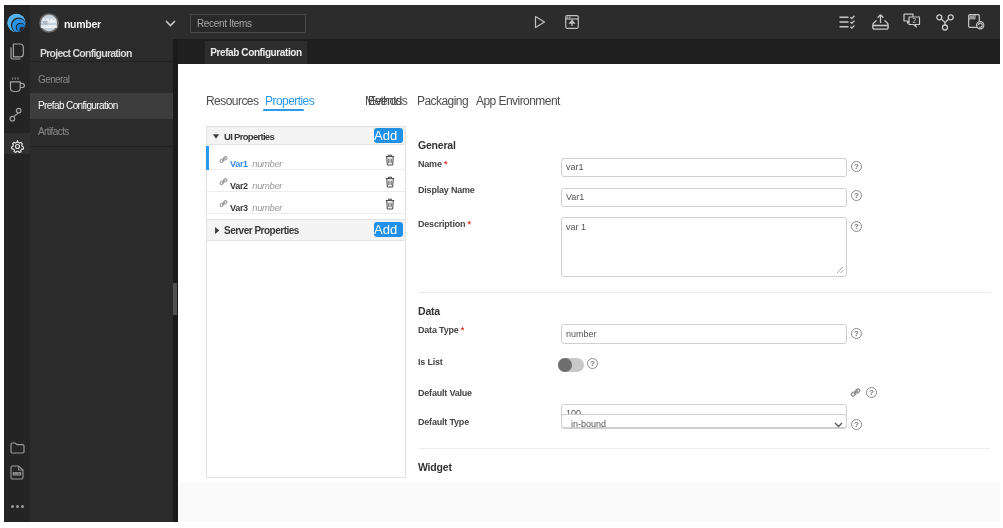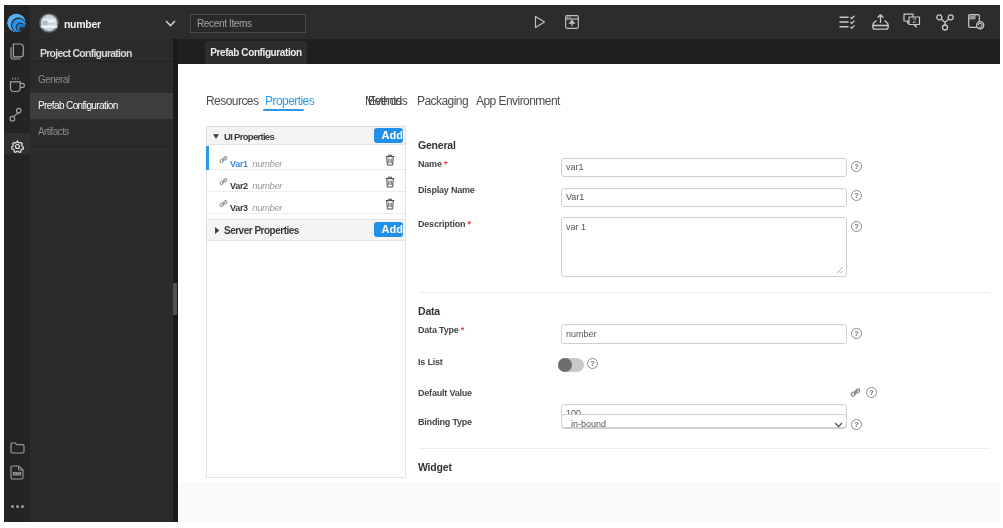--- a/index.html
+++ b/index.html
@@ -28,21 +28,21 @@
   #pdivider { left:30px; top:146px; width:143px; height:1px; background:#222222; }
   
   .ctab { top:94px; font-size:12px; letter-spacing:-0.55px; color:#4d4d4d; white-space:nowrap; }
   #ct-underline { left:263px; top:109px; width:41px; height:2px; background:#2b99ee; border-radius:1px; }
   
   #listpanel { left:206px; top:126px; width:200px; height:352px; border:1px solid #e2e2e2; background:#fff; }
   .lhead { left:206px; width:200px; background:#f4f4f4; border:1px solid #e2e2e2;padding-left:33px; }
   #lhead1 { top:126px; height:19px; }
   #lhead2 { top:219px; height:22px; }
   .lhead-t { font-size:10px; color:#3a3a3a; font-weight:bold; letter-spacing:-0.5px; white-space:nowrap; }
-  .addbtn { left:374px; width:29px; height:15px; background:#2090e9; border-radius:3px; color:#fff; font-size:11px; font-weight:bold; text-align:right; line-height:15px; }
+  .addbtn { left:374px; width:29px; height:15px; background:#2090e9; border-radius:3px; color:#fff; font-size:13px; font-weight:normal; text-align:left; line-height:15px; }
   .lrow { left:207px; width:198px; background:#fff; border-bottom:1px solid #ededed; }
   .vname { font-size:9px; font-weight:bold; color:#3c3c3c; letter-spacing:-0.3px; }
   .vtype { font-size:9.5px; font-style:italic; color:#9a9a9a; letter-spacing:-0.4px; }
   
   .fhead { left:418px; font-size:10.5px; font-weight:bold; color:#333; letter-spacing:-0.2px; }
   .flabel { left:418px; font-size:9px; font-weight:bold; color:#454545; letter-spacing:-0.2px; white-space:nowrap; }
   .req { color:#e53935; }
   .finput { left:561px; width:286px; border:1px solid #cfcfcf; border-radius:3px; background:#fff; font-size:9px; color:#555; font-family:"Liberation Sans", sans-serif; padding-left:4px; }
   .fdivider { left:419px; width:571px; height:1px; background:#ececec; }
   .helpq { width:11px; height:11px; border-radius:50%; border:1px solid #8a8a8a; color:#777; font-size:8px; font-weight:bold; text-align:center; line-height:10px; }
@@ -280,20 +280,20 @@
 <div class="abs flabel" style="top:388px;">Default Value</div>
 <div class="abs finput" style="top:404px; height:25px; line-height:17px;">100</div>
 <svg class="abs" style="left:850px; top:387px;" width="11" height="11" viewBox="0 0 11 11">
     <g stroke="#8a8a8a" stroke-width="1.3" fill="none" stroke-linecap="round">
       <path d="M4.2 6.8 L7.5 3.5"></path>
       <rect x="1.2" y="5.4" width="4.5" height="3.2" rx="1.6" transform="rotate(-45 3.45 7)"></rect>
       <rect x="5.3" y="2.4" width="4.5" height="3.2" rx="1.6" transform="rotate(-45 7.55 4)"></rect>
     </g>
   </svg>
 <div class="abs helpq" style="left:866px; top:387px;">?</div>
-<div class="abs flabel" style="top:417px;">Binding Type</div>
+<div class="abs flabel" style="top:417px;">Default Type</div>
 <div class="abs finput" style="top:414px; height:14px; line-height:19px; padding-left:9px;">in-bound</div>
 <svg class="abs" style="left:834px; top:422px;" width="9" height="6" viewBox="0 0 9 6">
     <path d="M1 1 L4.5 4.5 L8 1" stroke="#555" stroke-width="1.3" fill="none"></path>
   </svg>
 <div class="abs helpq" style="left:851px; top:419px;">?</div>
 <div class="abs fdivider" style="top:448px;"></div>
 <div class="abs fhead" style="top:461px;">Widget</div>
 
 </body></html>

